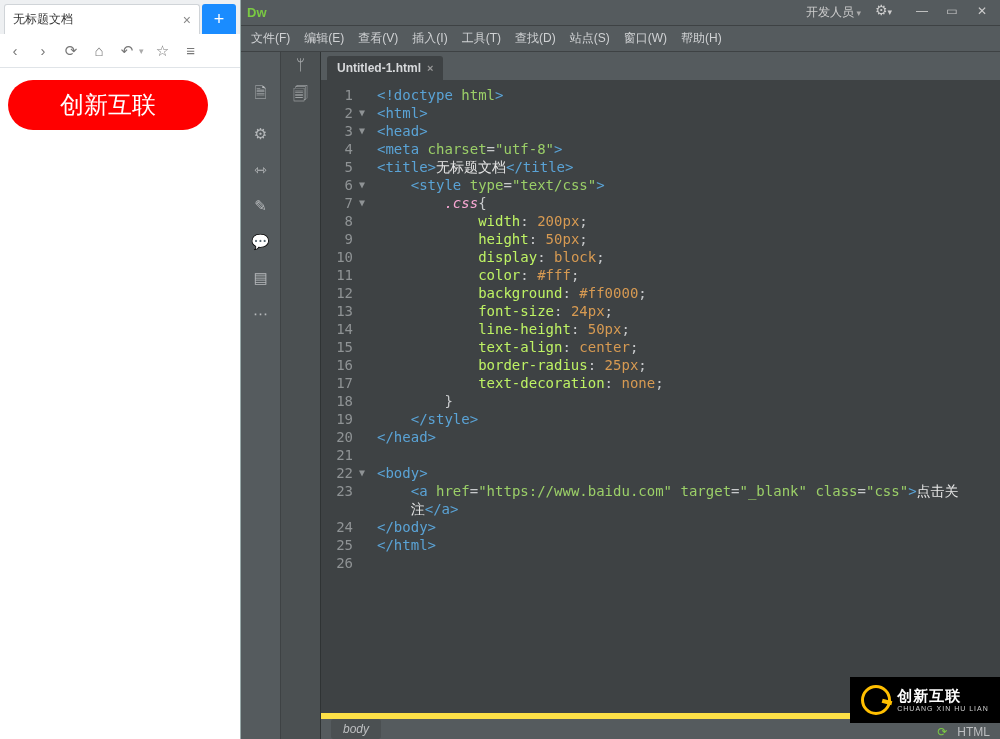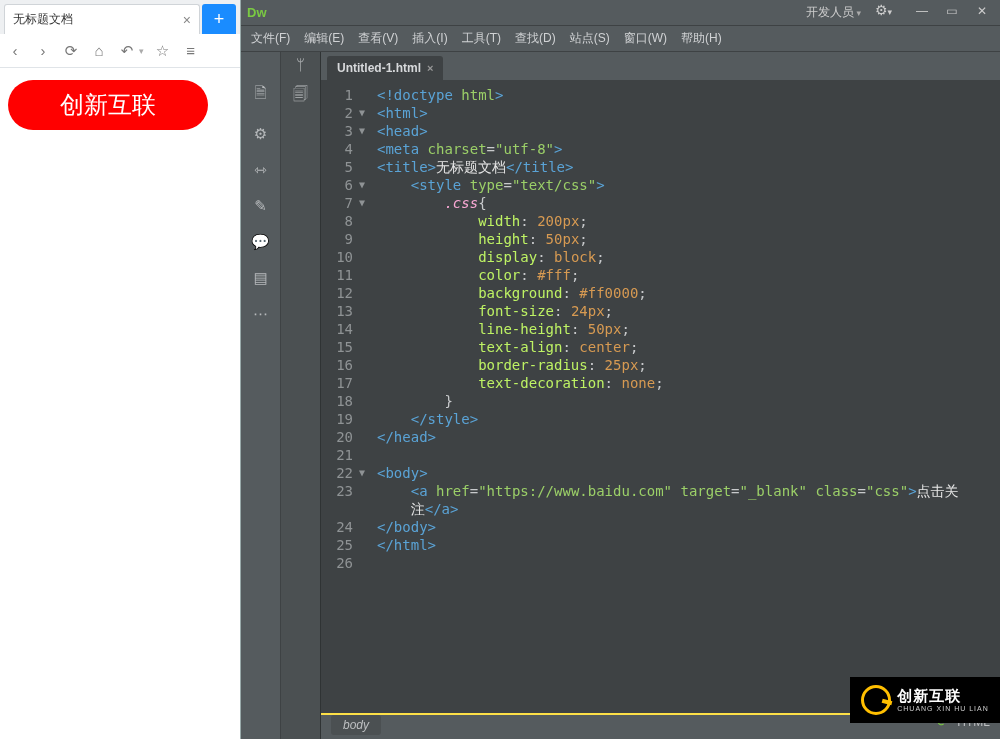--- a/index.html
+++ b/index.html
@@ -190,22 +190,22 @@
 .t-attr { color:#9bcf68; }
 .t-str { color:#9bcf68; }
 .t-prop { color:#bef264; }
 .t-val { color:#d79a52; }
 .t-sel { color:#f9a8d4;font-style:italic; }
 .t-text { color:#e6e6e6; }
 .t-punc { color:#c8cacc; }
 .statusbar {
   height: 26px;
   background: #555b5e;
-  border-top: 2px solid #fde047;
-  display:flex; align-items:flex-start; padding:0 10px;
+  border-top: 6px solid #fde047;
+  display:flex; align-items:flex-end; padding:0 10px;
   color:#bdbfc1; font-size:12px;
 }
 .status-pill { background:#4b5052; padding:3px 12px; border-radius:3px; font-style:italic;}
 .statusbar .right { margin-left:auto; display:flex; align-items:center; gap:10px;}
 .sync { color:#7ac943; }
 
 .watermark {
   position:absolute;
   right:0; bottom:16px;
   width:150px; height:46px;

